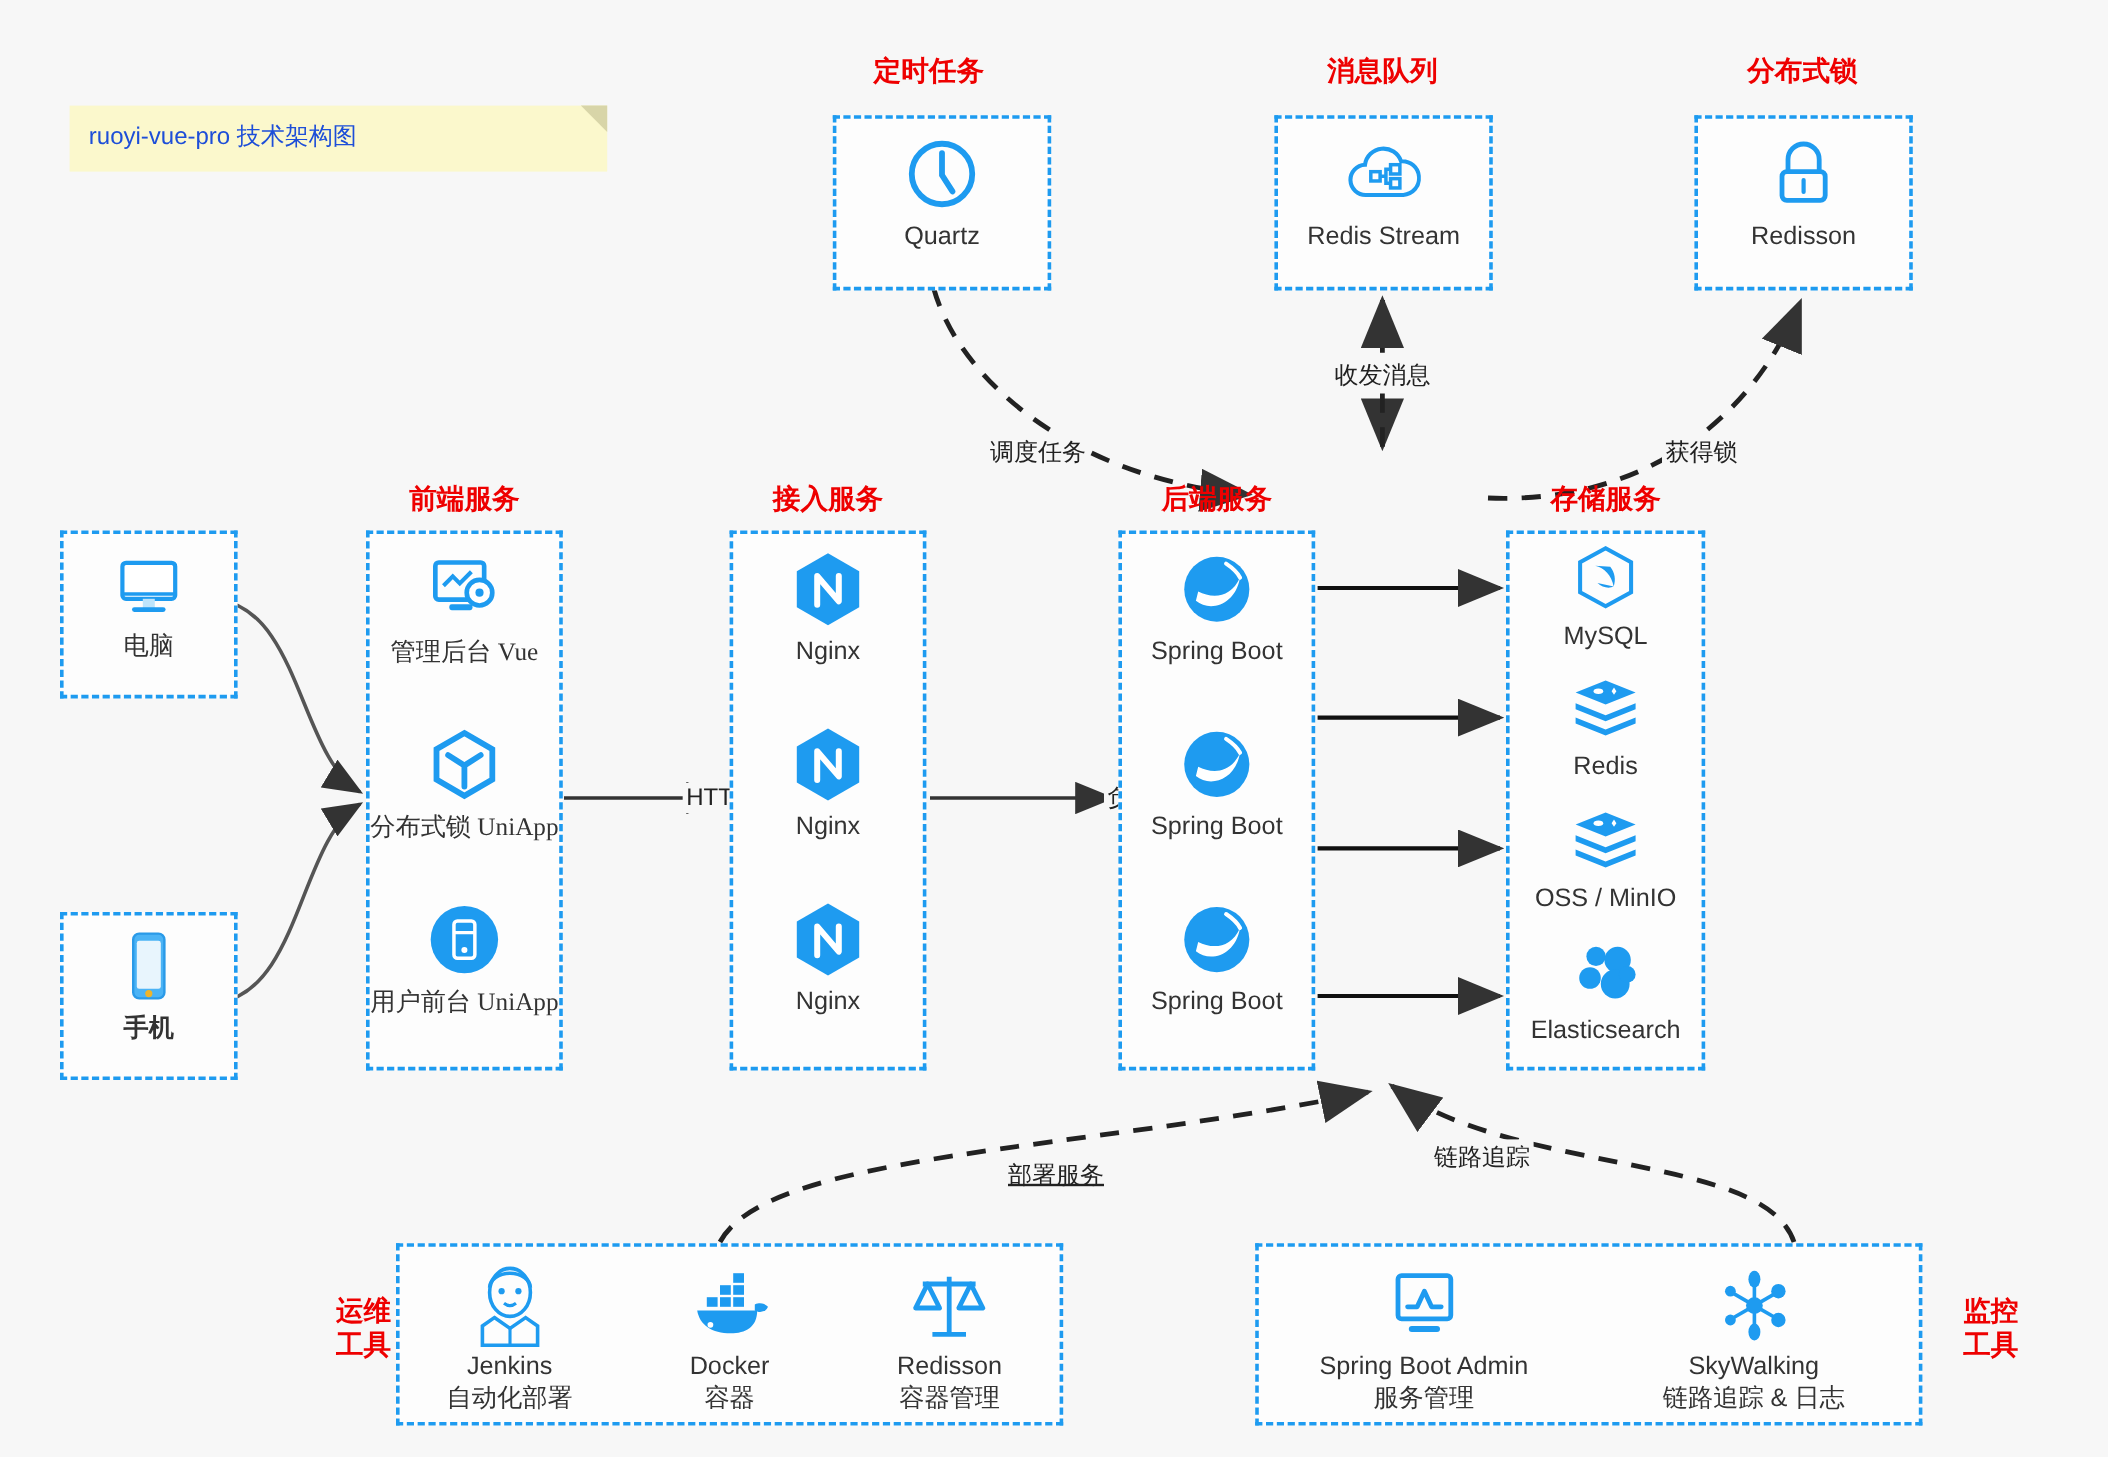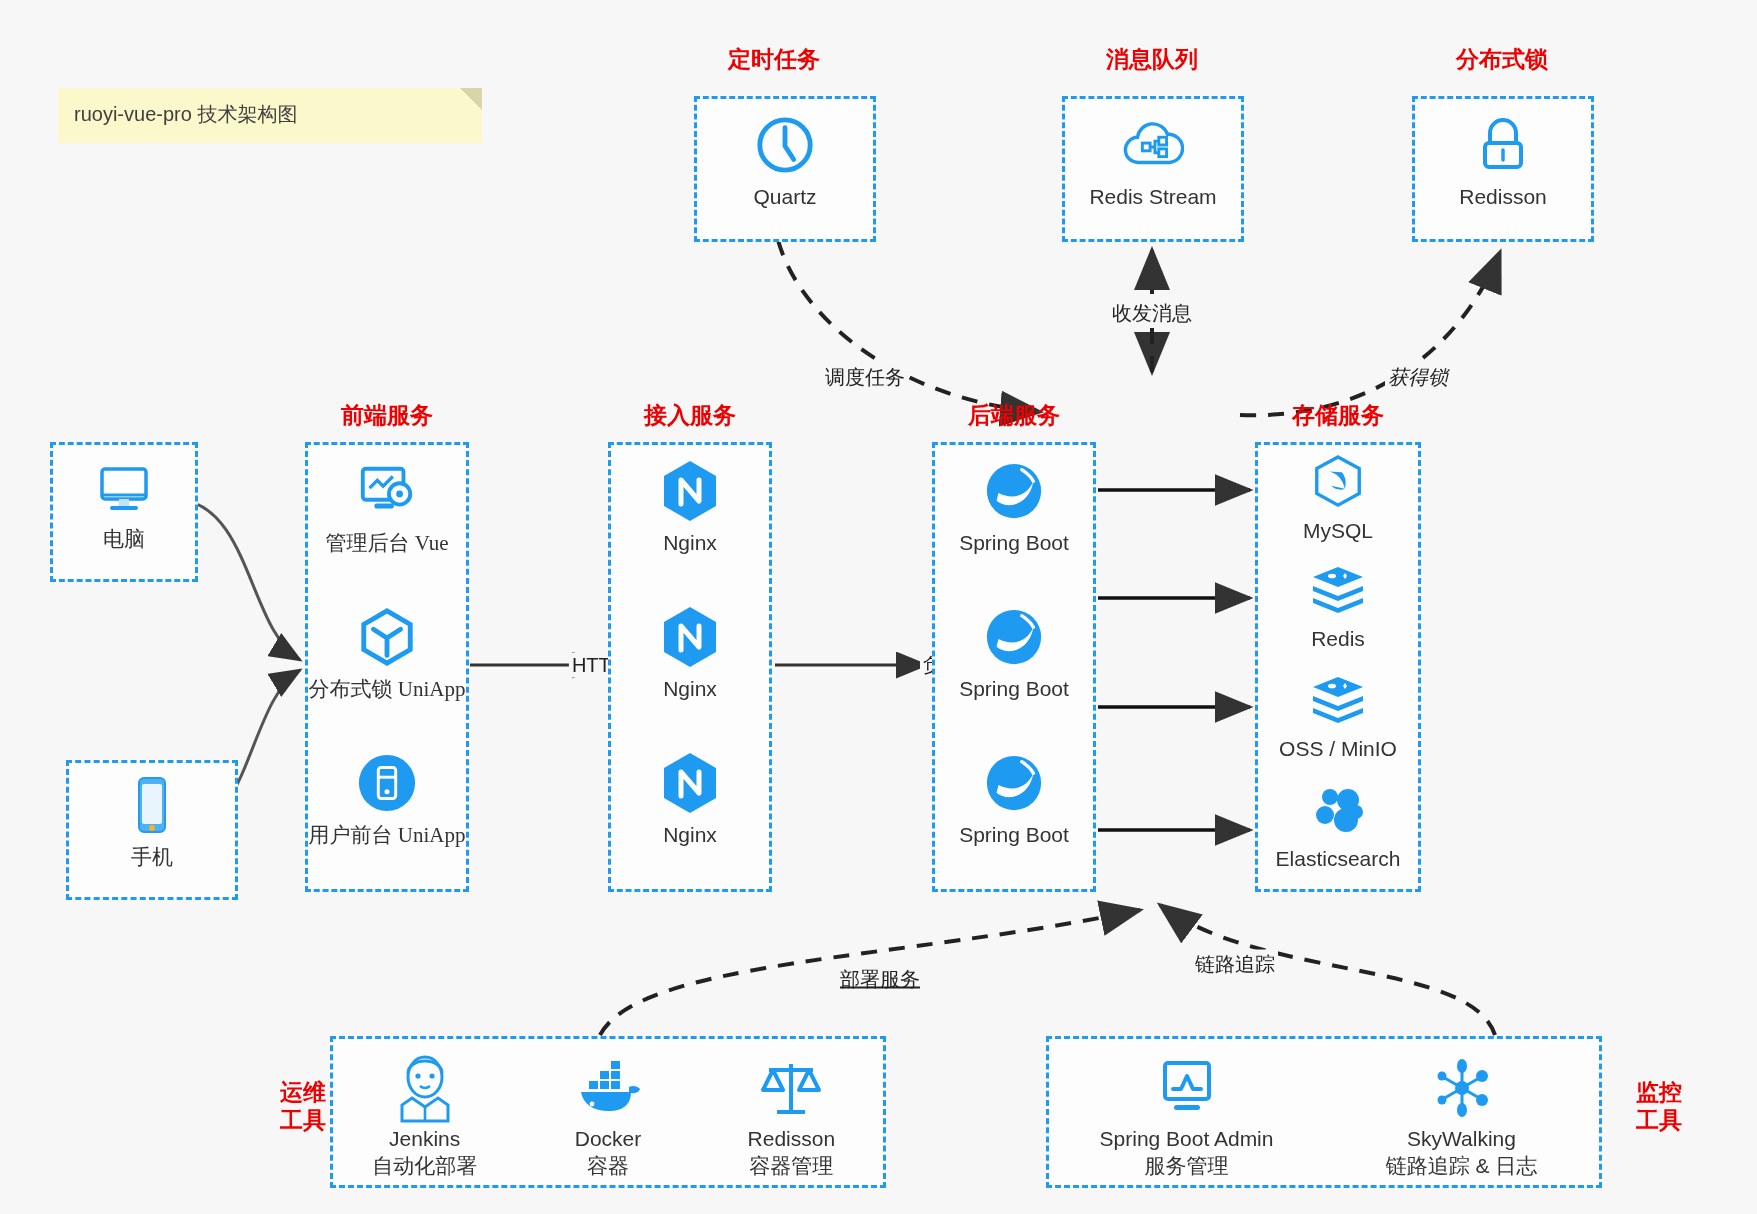--- a/index.html
+++ b/index.html
@@ -13,22 +13,22 @@
 
   .node{position:absolute;width:100%;text-align:center;}
   .node .ico{height:64px;display:flex;align-items:center;justify-content:center;}
   .node .cap{margin-top:7px;font-size:21px;color:#333;line-height:1.25;white-space:nowrap;}
 
   .hrow{position:absolute;display:flex;justify-content:space-around;align-items:flex-end;width:100%;}
   .hcell{text-align:center;flex:1;}
   .hcell .ico{height:74px;display:flex;align-items:center;justify-content:center;}
   .hcell .cap{font-size:21px;color:#333;line-height:1.3;white-space:nowrap;}
 
-  .note{position:absolute;background:#fbf8cc;box-shadow:0 0 0 0 transparent;padding:12px 8px 14px 16px;
-        font-size:20px;color:#404040;line-height:1.45;white-space:nowrap;}
+  .note{position:absolute;background:#fbf8cc;box-shadow:0 0 0 0 transparent;padding:12px 32px 14px 16px;
+        font-size:20px;color:#1d4ed8;line-height:1.45;white-space:nowrap;}
   .note .fold{position:absolute;right:0;top:0;width:0;height:0;
         border-left:22px solid transparent;border-top:22px solid #d8d5a8;}
 
   .elabel{position:absolute;background:#f7f7f7;font-size:20px;color:#222;white-space:nowrap;
           padding:1px 3px;transform:translate(-50%,-50%);}
 </style>
 </head>
 <body>
 
 <div id="stage">
@@ -73,21 +73,21 @@
   </svg>
 
   <div class="elabel" style="left:598px;top:665px;">HTTP</div>
   <div class="elabel" style="left:963px;top:665px;">负载均衡</div>
   <div class="elabel" style="left:1310px;top:490px;">业务数据</div>
   <div class="elabel" style="left:1310px;top:598px;">缓存数据</div>
   <div class="elabel" style="left:1310px;top:707px;">文件数据</div>
   <div class="elabel" style="left:1310px;top:830px;">搜索数据</div>
   <div class="elabel" style="left:865px;top:377px;">调度任务</div>
   <div class="elabel" style="left:1152px;top:313px;">收发消息</div>
-  <div class="elabel" style="left:1418px;top:377px;font-style:italic;">获得锁</div>
+  <div class="elabel" style="left:1418px;top:377px;">获得锁</div>
   <div class="elabel" style="left:880px;top:979px;text-decoration:underline;">部署服务</div>
   <div class="elabel" style="left:1235px;top:964px;">链路追踪</div>
 
   <div class="grp-title" style="left:694px;top:44px;width:160px;">定时任务</div>
   <div class="grp" style="left:694px;top:96px;width:182px;height:146px;">
     <div class="node" style="top:14px;">
       <div class="ico">
         <svg width="62" height="62" viewBox="0 0 64 64">
             <circle cx="32" cy="32" r="26" fill="none" stroke="#1e9bf0" stroke-width="5"></circle>
             <path d="M32 14 L32 33 L41 47" fill="none" stroke="#1e9bf0" stroke-width="5" stroke-linecap="round"></path>
@@ -134,21 +134,21 @@
           <rect x="8" y="7" width="44" height="30" rx="3" fill="#fff" stroke="#1e9bf0" stroke-width="3.5"></rect>
           <rect x="25" y="37" width="10" height="8" fill="#bde4fb"></rect>
           <rect x="16" y="44" width="28" height="4" rx="2" fill="#1e9bf0"></rect>
           <line x1="8" y1="33" x2="52" y2="33" stroke="#1e9bf0" stroke-width="3"></line>
         </svg>
       </div>
       <div class="cap">电脑</div>
     </div>
   </div>
 
-  <div class="grp" style="left:66px;top:760px;width:172px;height:140px;">
+  <div class="grp" style="left:50px;top:760px;width:148px;height:140px;font-weight:bold;">
     <div class="node" style="top:10px;">
       <div class="ico" style="height:64px;">
         <svg width="44" height="62" viewBox="0 0 44 62">
           <rect x="9" y="4" width="26" height="54" rx="5" fill="#4bb3f5" stroke="#2a9ae8" stroke-width="2"></rect>
           <rect x="12" y="10" width="20" height="40" rx="2" fill="#e8f5fd"></rect>
           <circle cx="22" cy="54" r="3" fill="#f0b429"></circle>
         </svg>
       </div>
       <div class="cap">手机</div>
     </div>

